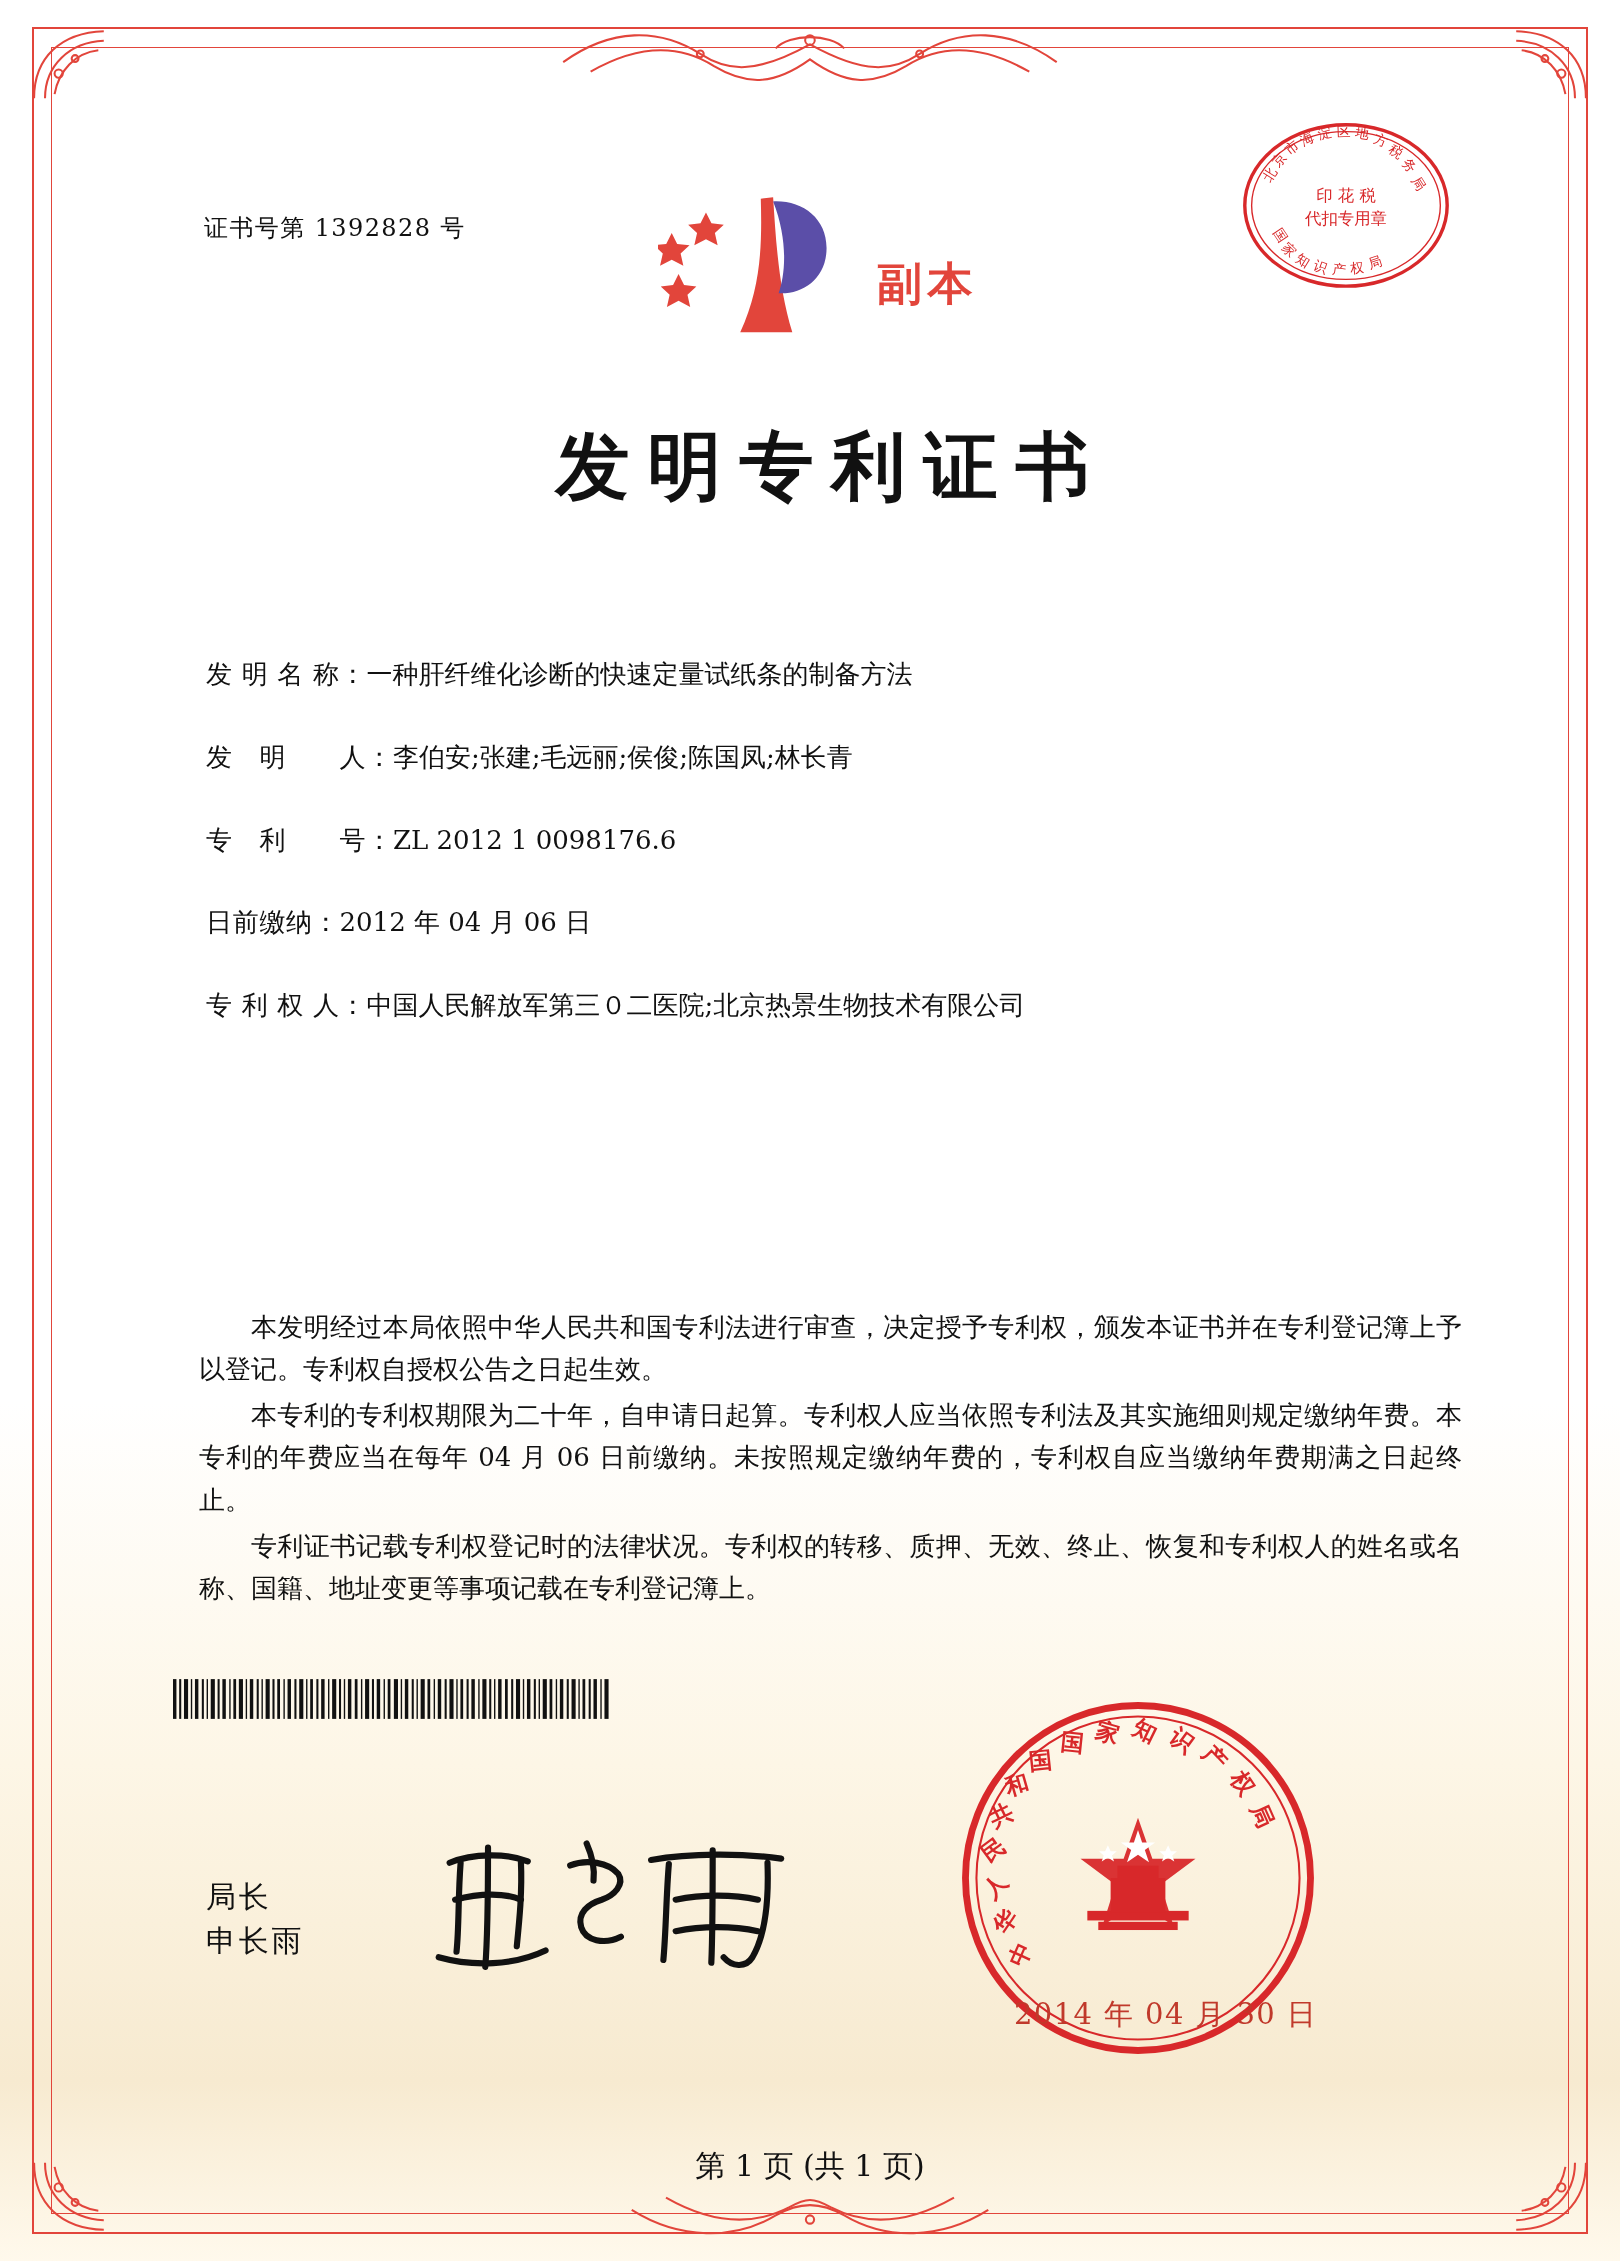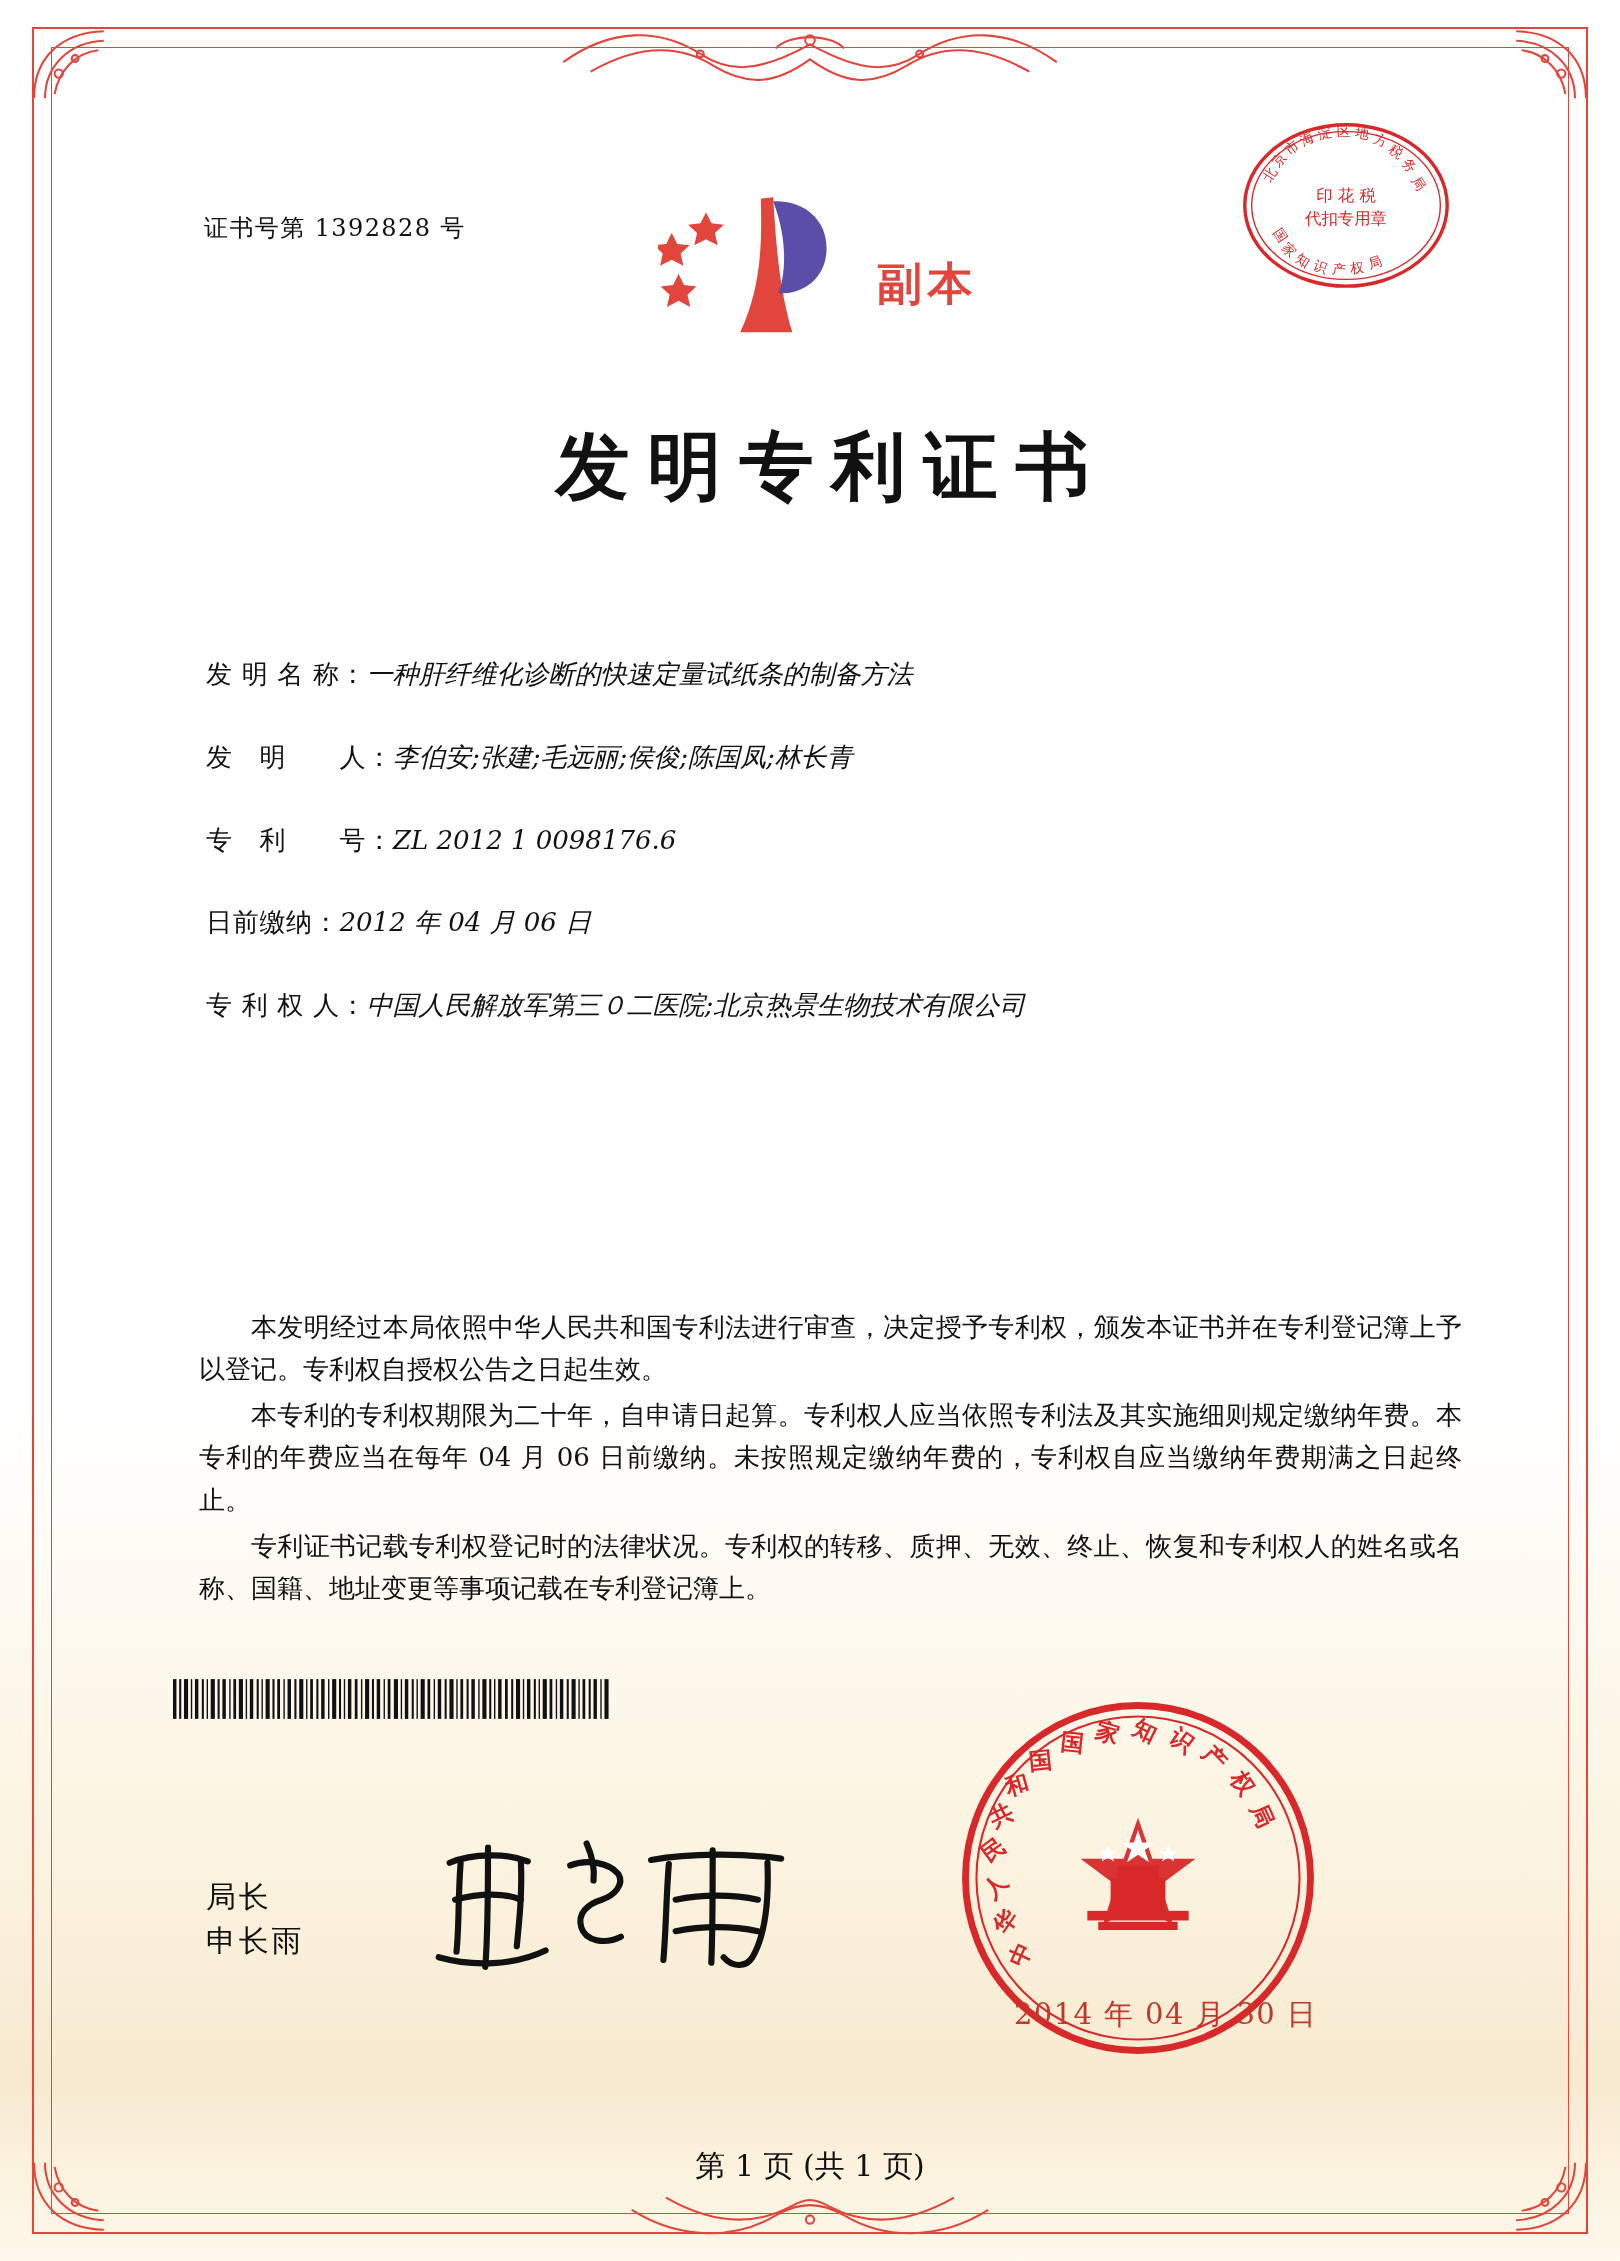--- a/index.html
+++ b/index.html
@@ -74,21 +74,21 @@
 
   
   .fields{
     position:absolute;left:206px;top:658px;right:137px;
   }
   .field{
     font-size:26px;color:#111;margin-bottom:49px;line-height:1.3;
     white-space:nowrap;
   }
   .field .lab{letter-spacing:0.7px;}
-  .field .val{letter-spacing:0px;font-style:italic;}
+  .field .val{letter-spacing:0px;}
 
   
   .paras{
     position:absolute;left:199px;right:158px;top:1306px;
     font-size:26px;line-height:1.62;color:#111;text-align:justify;
   }
   .paras p{margin:0 0 4.1px 0;text-indent:52px;}
 
   
   .barcode{

